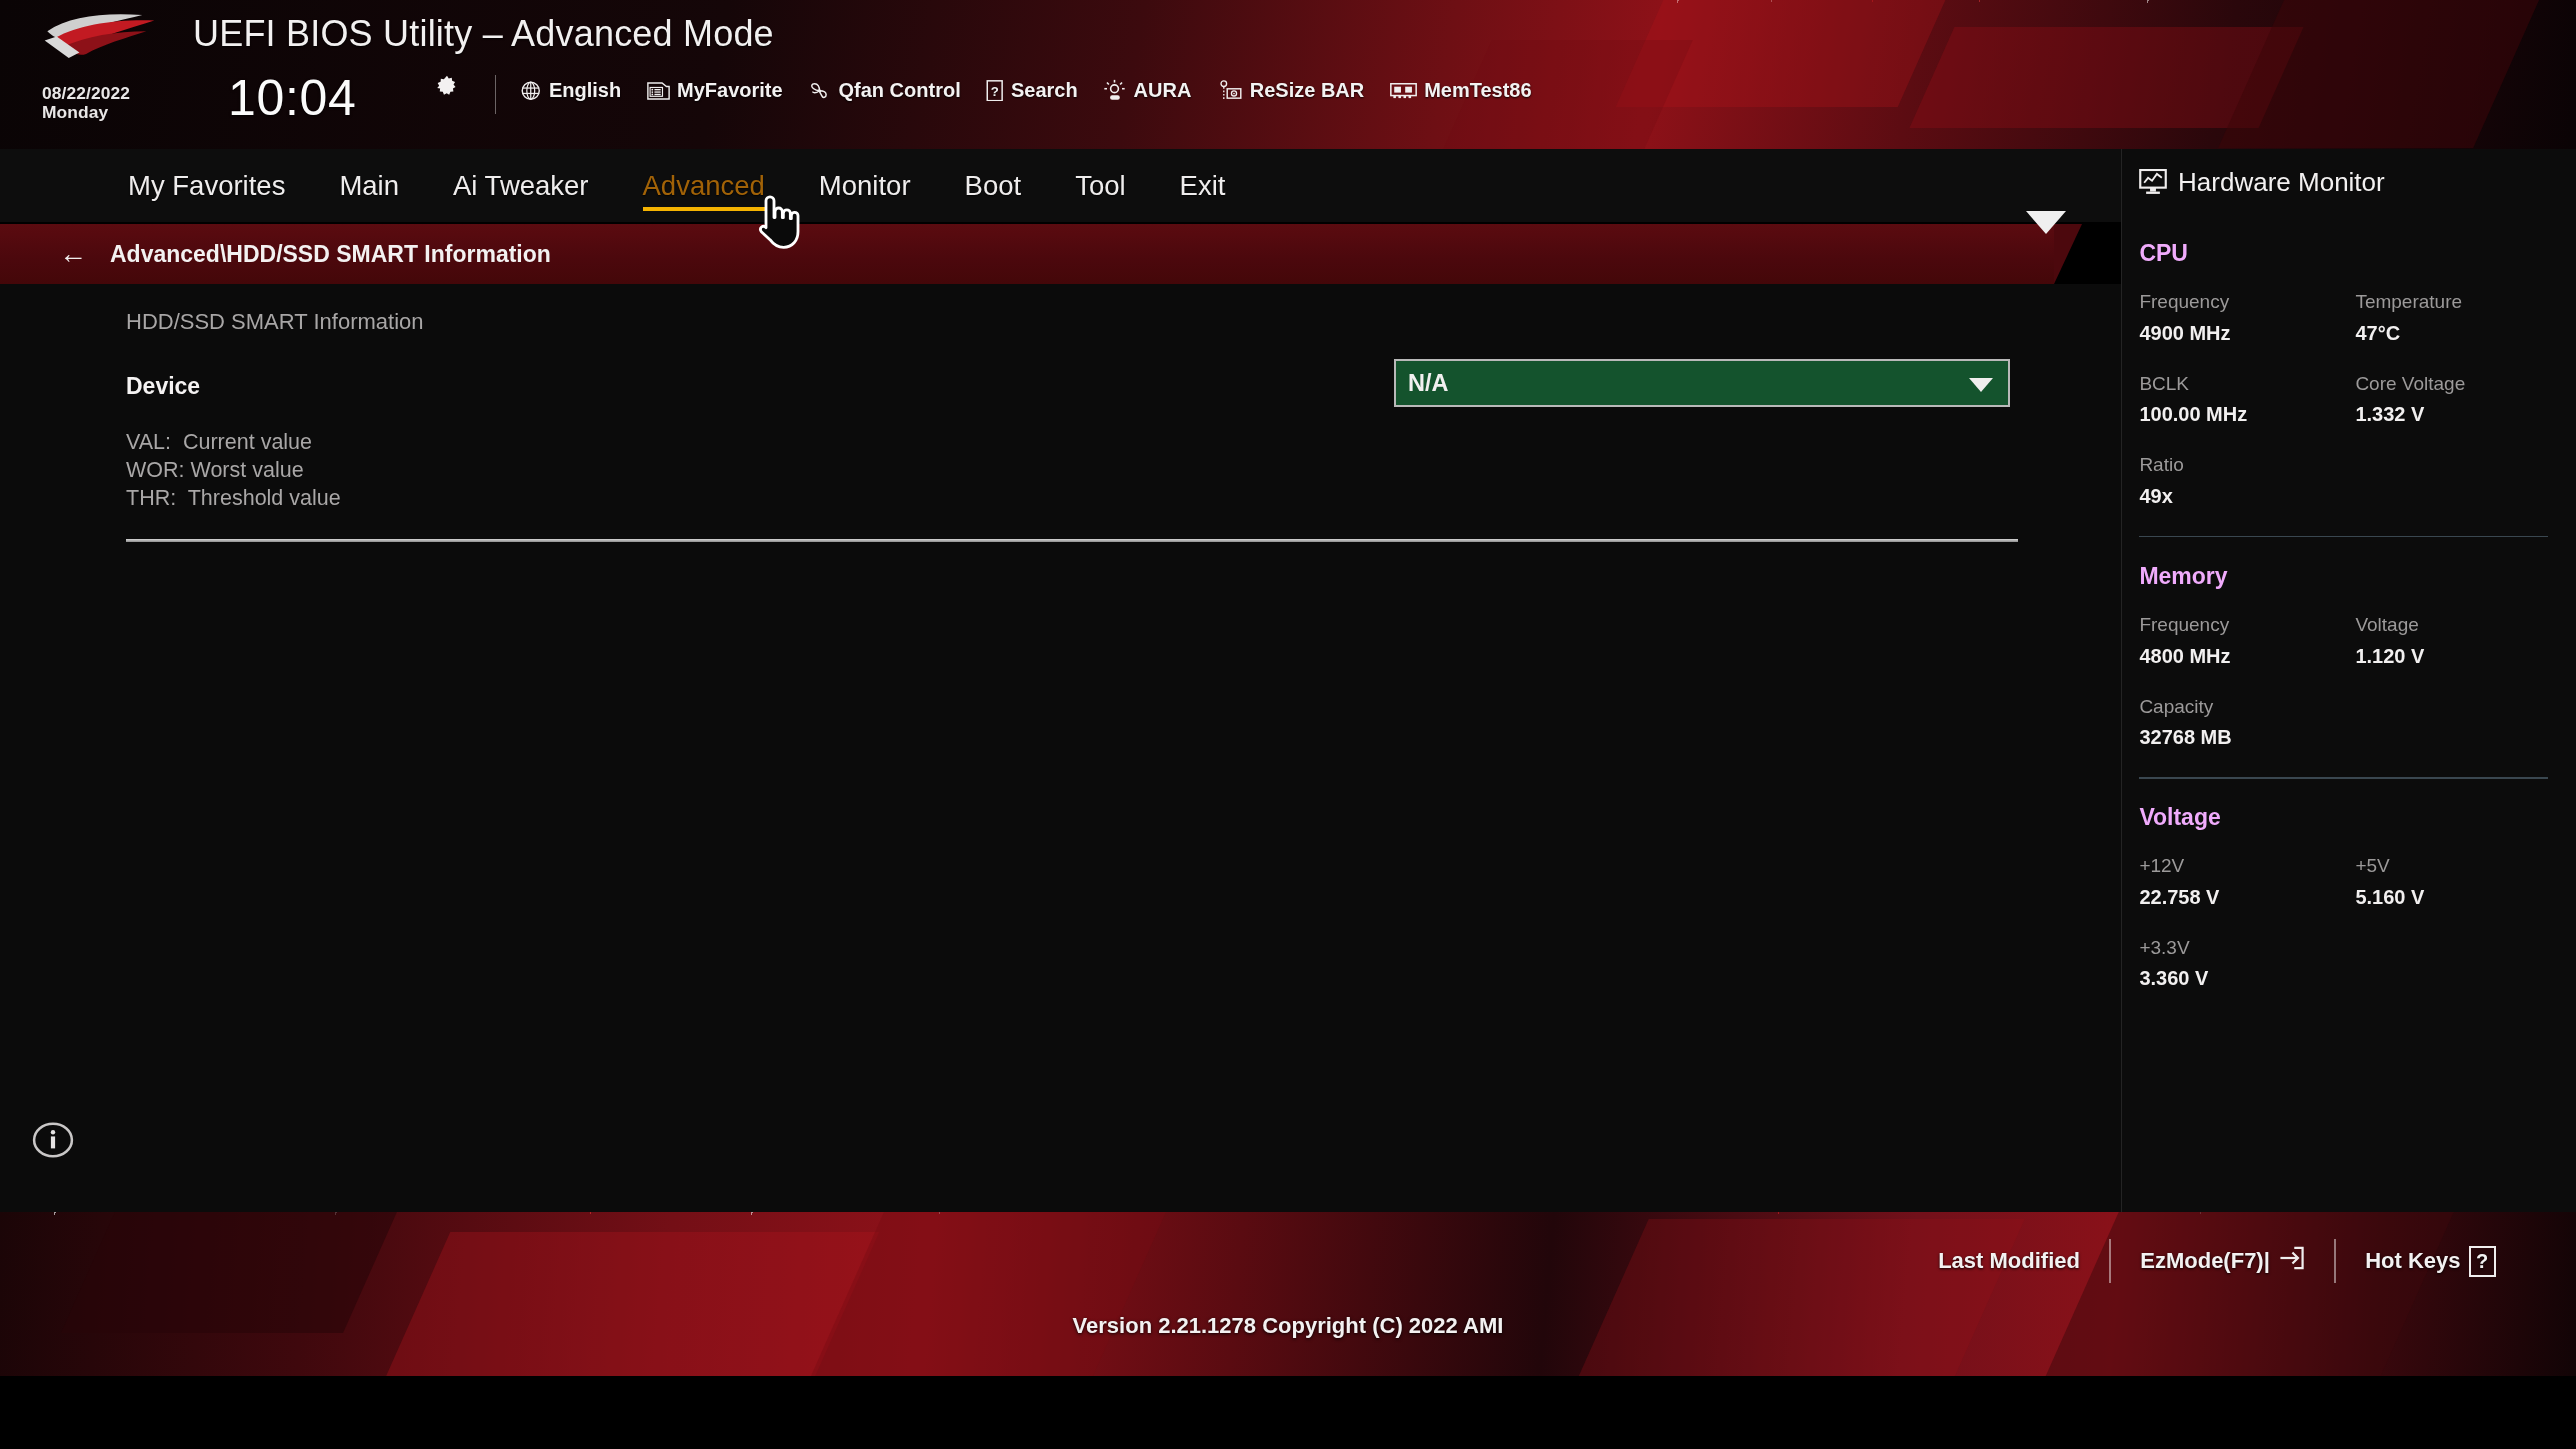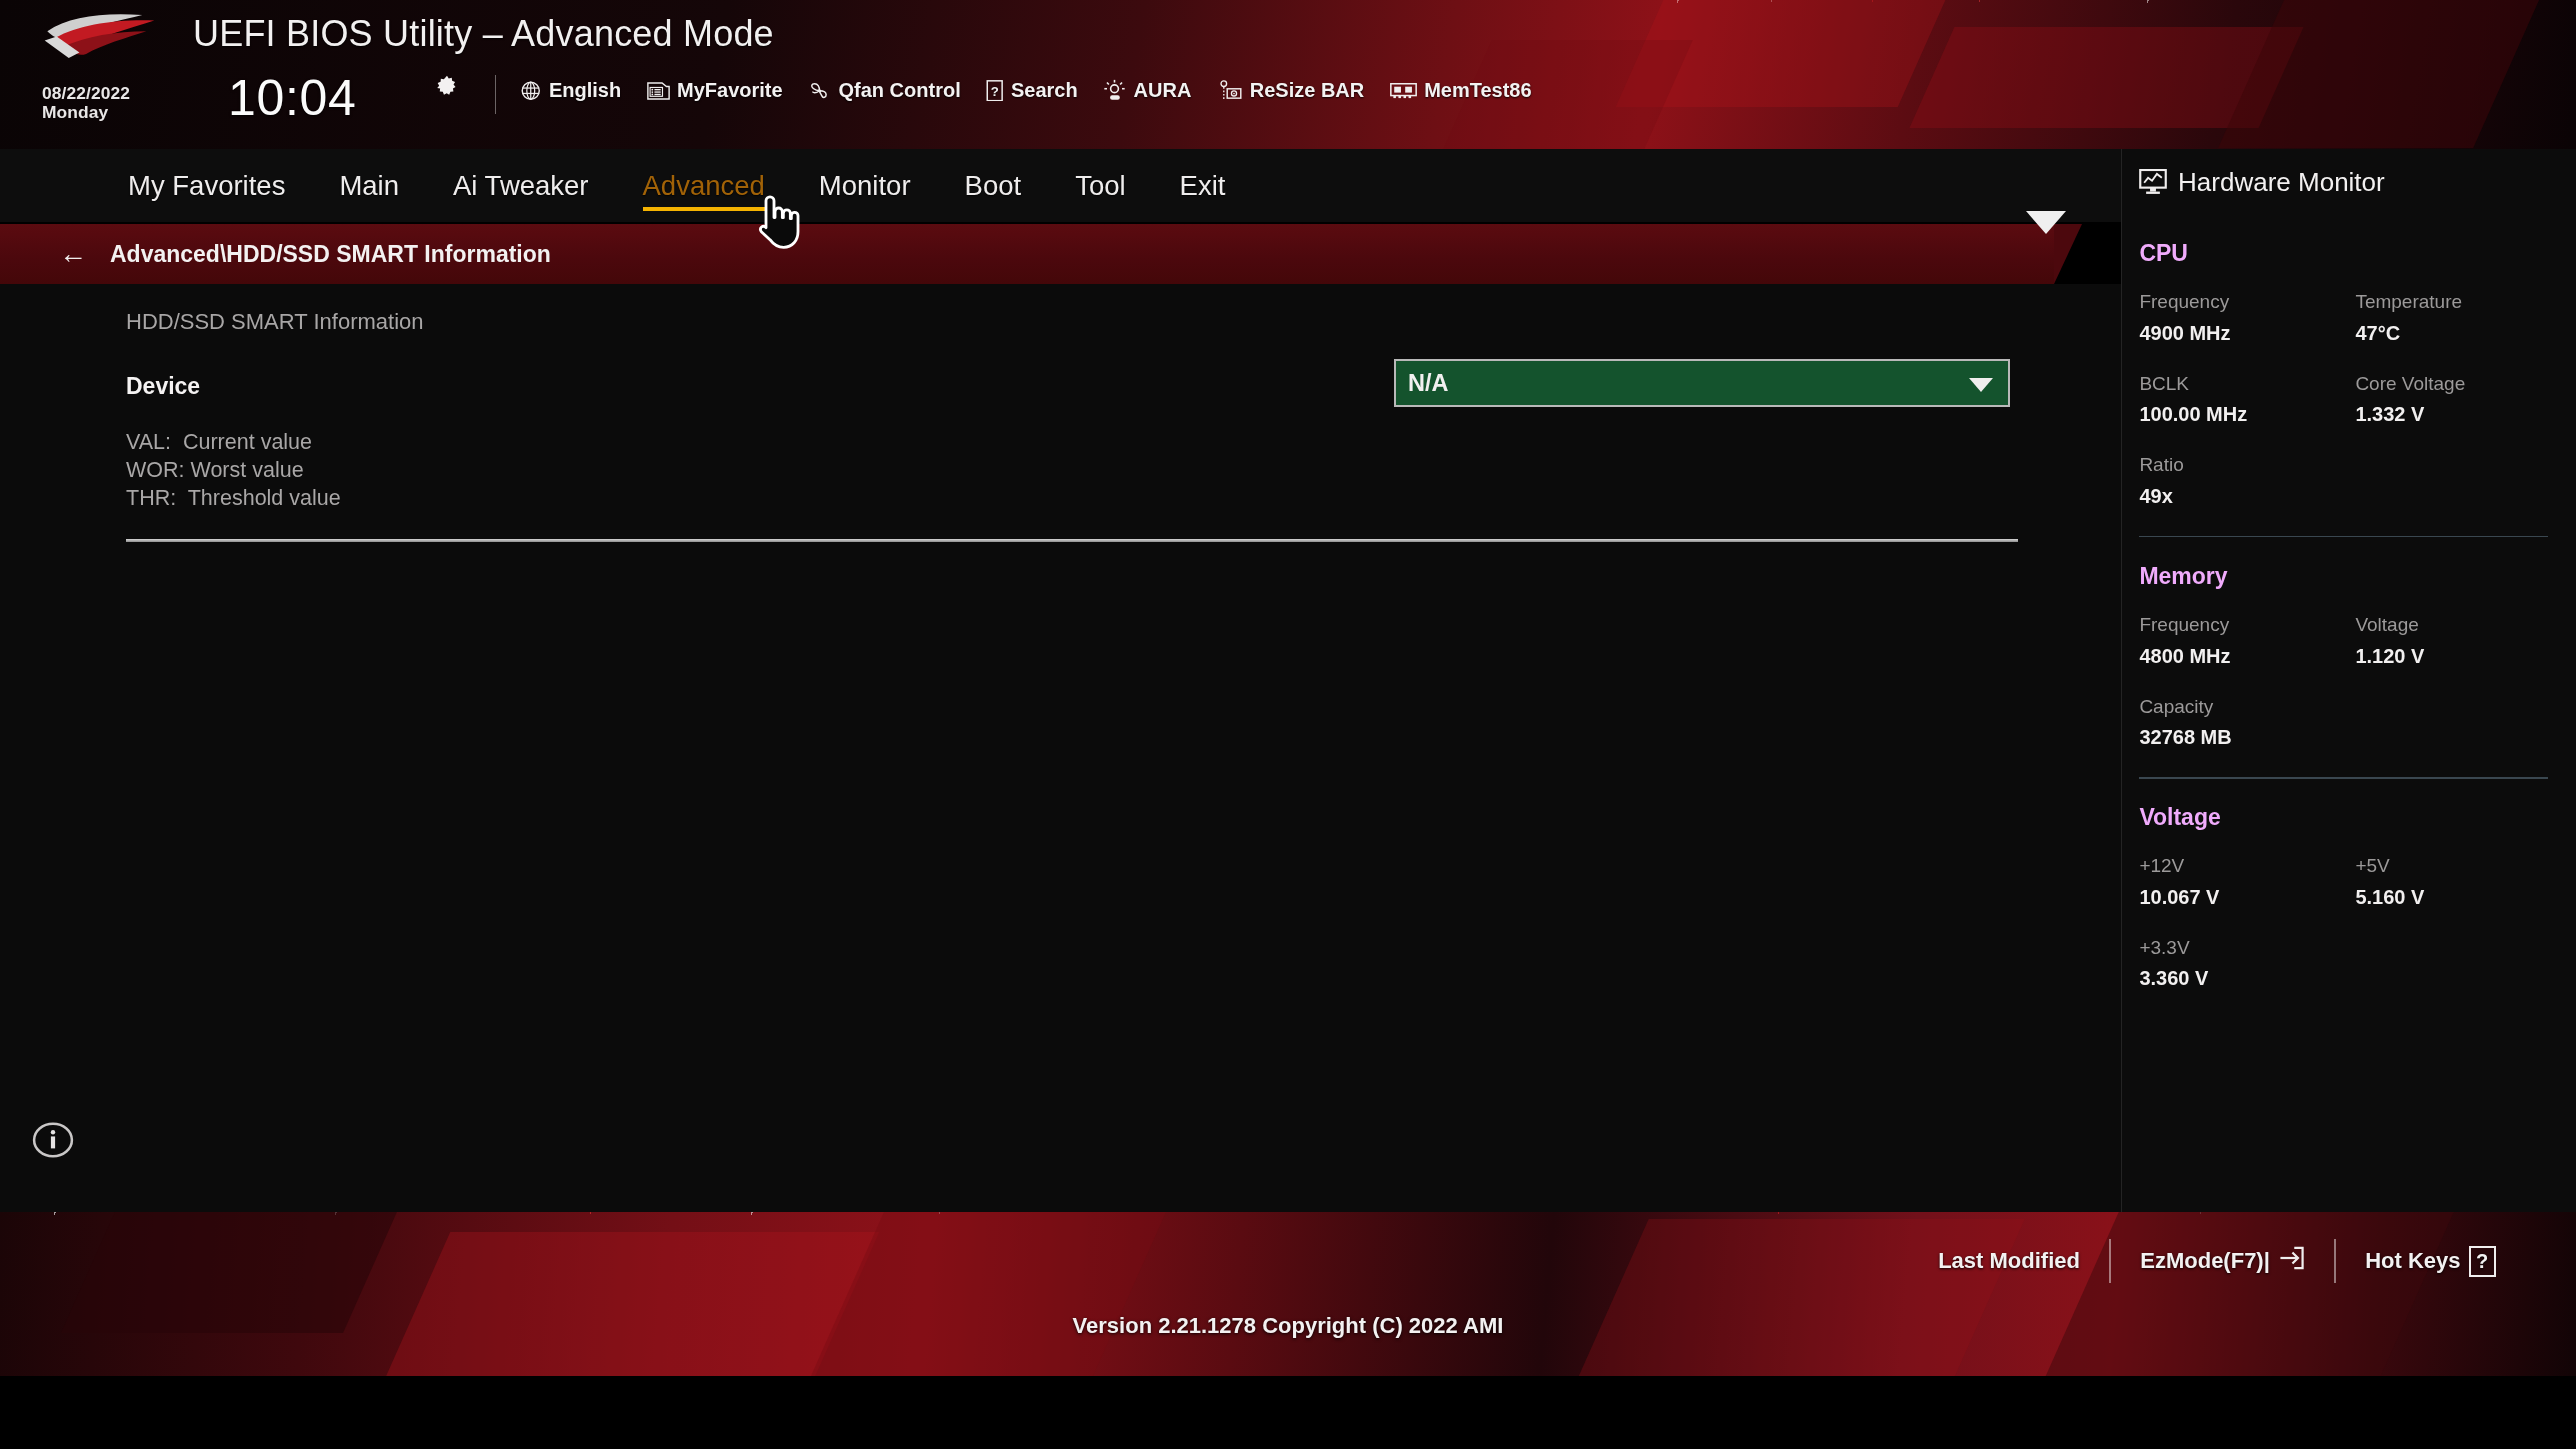--- a/index.html
+++ b/index.html
@@ -429,21 +429,21 @@
         <div class="hw-k">Capacity</div>
         <div class="hw-v">32768 MB</div>
       </div>
     </div>
     <div class="hw-sep"></div>
 
     <div class="hw-group">Voltage</div>
     <div class="hw-grid">
       <div class="hw-cell">
         <div class="hw-k">+12V</div>
-        <div class="hw-v">10.067 V</div>
+        <div class="hw-v">22.758 V</div>
       </div>
       <div class="hw-cell">
         <div class="hw-k">+5V</div>
         <div class="hw-v">5.160 V</div>
       </div>
     </div>
     <div class="hw-grid">
       <div class="hw-cell">
         <div class="hw-k">+3.3V</div>
         <div class="hw-v">3.360 V</div>

